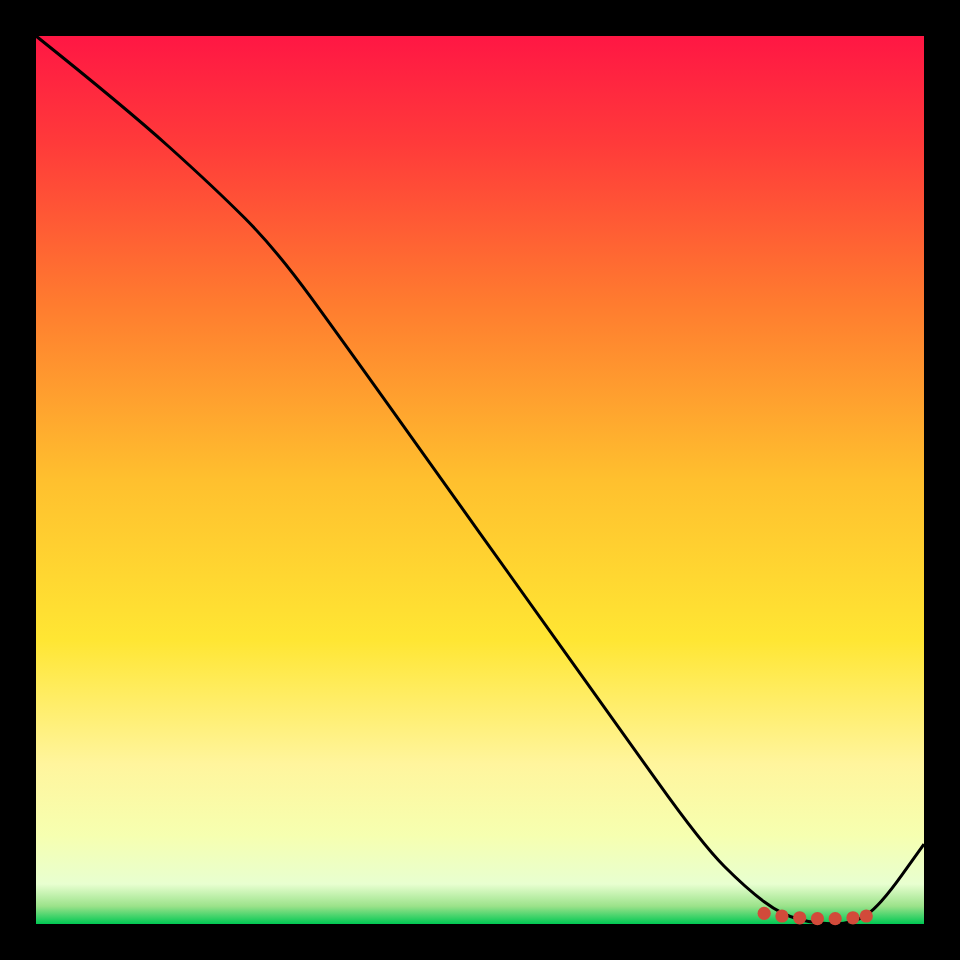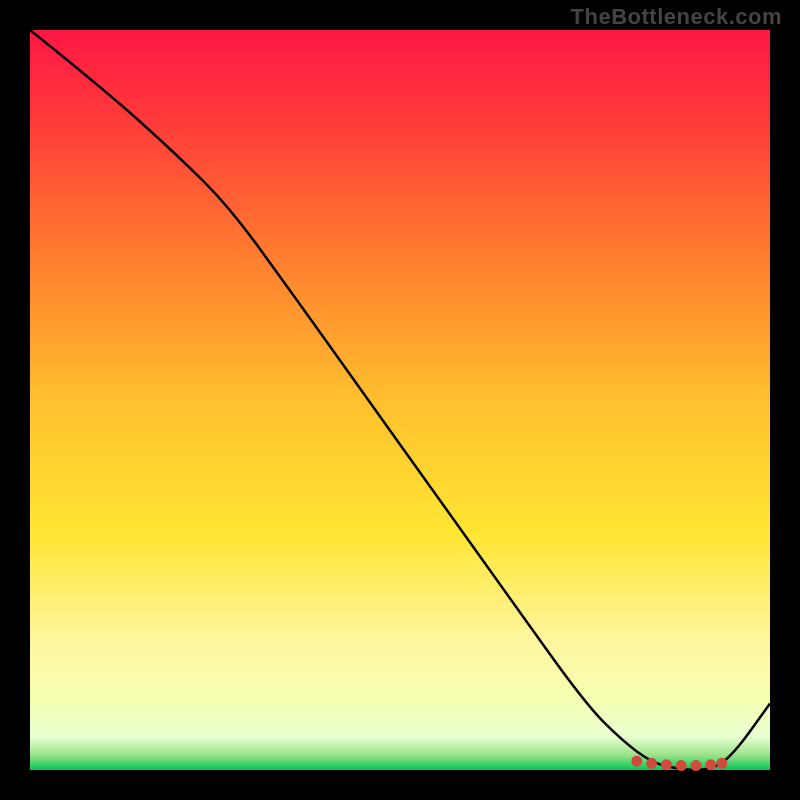--- a/index.html
+++ b/index.html
@@ -54,14 +54,13 @@
     <g id="markers">
         <circle cx="636.8" cy="761.12" r="5.5" fill="#d24a3a"></circle>
         <circle cx="651.6" cy="763.34" r="5.5" fill="#d24a3a"></circle>
         <circle cx="666.4" cy="764.82" r="5.5" fill="#d24a3a"></circle>
         <circle cx="681.2" cy="765.56" r="5.5" fill="#d24a3a"></circle>
         <circle cx="696" cy="765.56" r="5.5" fill="#d24a3a"></circle>
         <circle cx="710.8000000000001" cy="764.82" r="5.5" fill="#d24a3a"></circle>
         <circle cx="721.9000000000001" cy="763.34" r="5.5" fill="#d24a3a"></circle>
       </g>
   </svg>
-  <div class="watermark">TheBottleneck.com</div>
 </div>
 
 </body></html>

